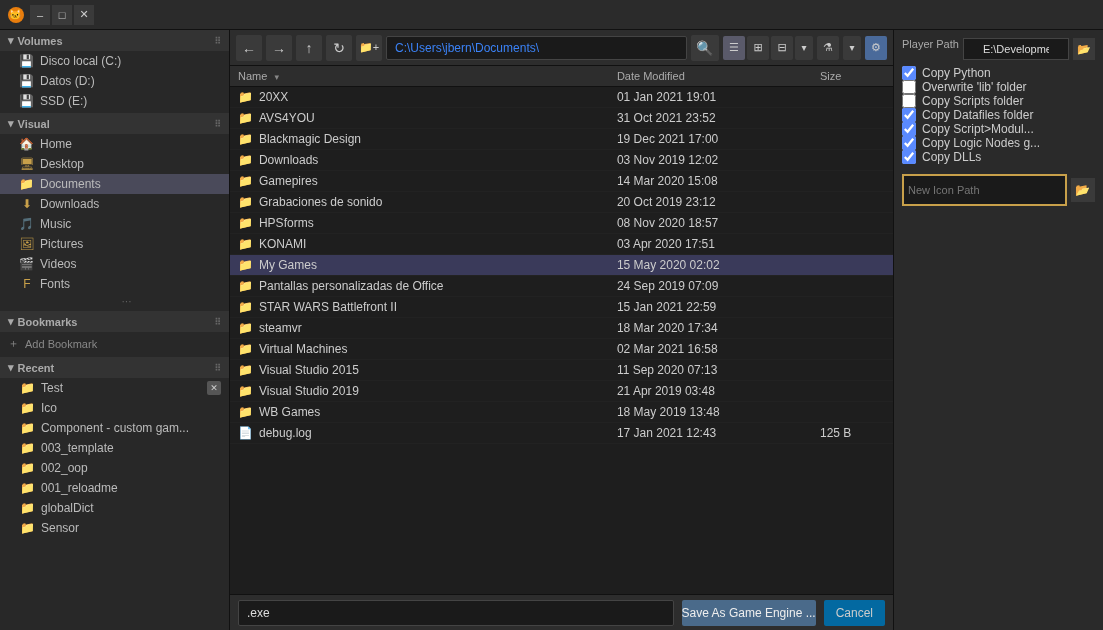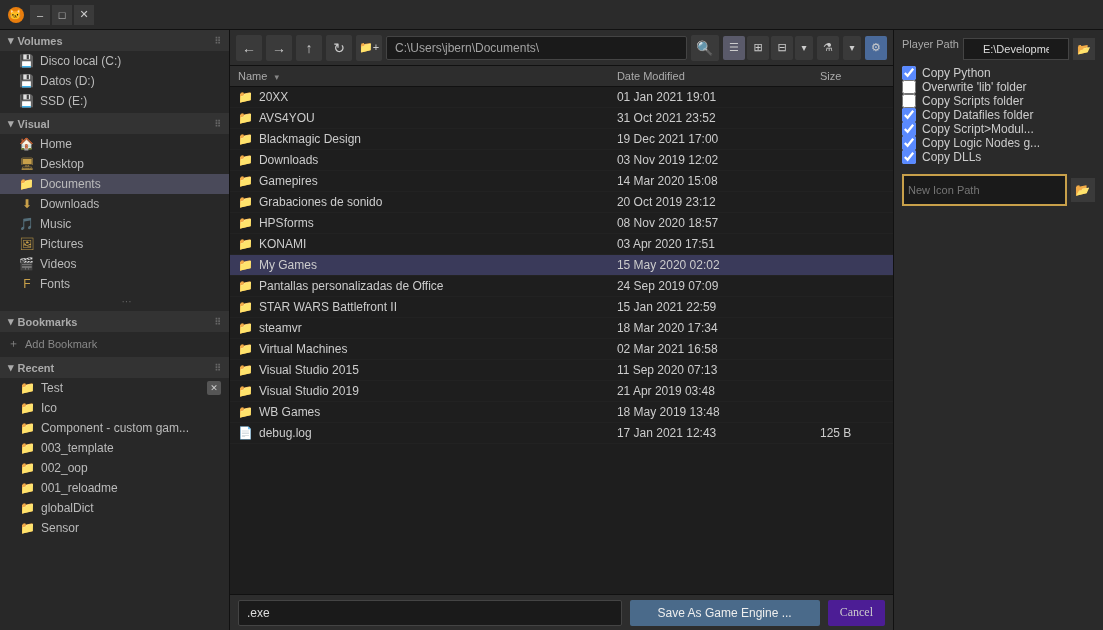--- a/index.html
+++ b/index.html
@@ -161,21 +161,21 @@
       font-size: 14px;
       border-radius: 2px;
     }
     #path-bar {
       flex: 1;
       background: #1a1a1a;
       border: 1px solid #444;
       border-radius: 2px;
       height: 24px;
       padding: 0 8px;
-      color: #a3a3a3;
+      color: #3b82f6;
       font-size: 12px;
       outline: none;
     }
     #search-btn {
       width: 28px; height: 26px;
       background: #3a3a3a;
       border: none;
       color: #ccc;
       cursor: pointer;
       border-radius: 2px;
@@ -271,39 +271,38 @@
       border: 1px solid #444;
       height: 26px;
       color: #ddd;
       font-size: 12px;
       padding: 0 8px;
       border-radius: 2px;
       outline: none;
     }
     .action-btn {
       height: 26px;
-      padding: 0 28px;
+      padding: 0 0;
       background: #4a6a8a;
       border: none;
       color: #eee;
       font-size: 12px;
       cursor: pointer;
       border-radius: 2px;
       white-space: nowrap;
     }
     .cancel-btn {
       height: 26px;
       padding: 0 12px;
-      background: #4c1d95;
+      background: #0369a1;
       border: none;
       color: #ccc;
       font-size: 12px;
       cursor: pointer;
       border-radius: 2px;
-      font-family: Liberation Serif, serif;
     }
 
     
     #right-panel {
       width: 210px;
       background: #2a2a2a;
       border-left: 1px solid #111;
       padding: 8px;
       display: flex;
       flex-direction: column;

